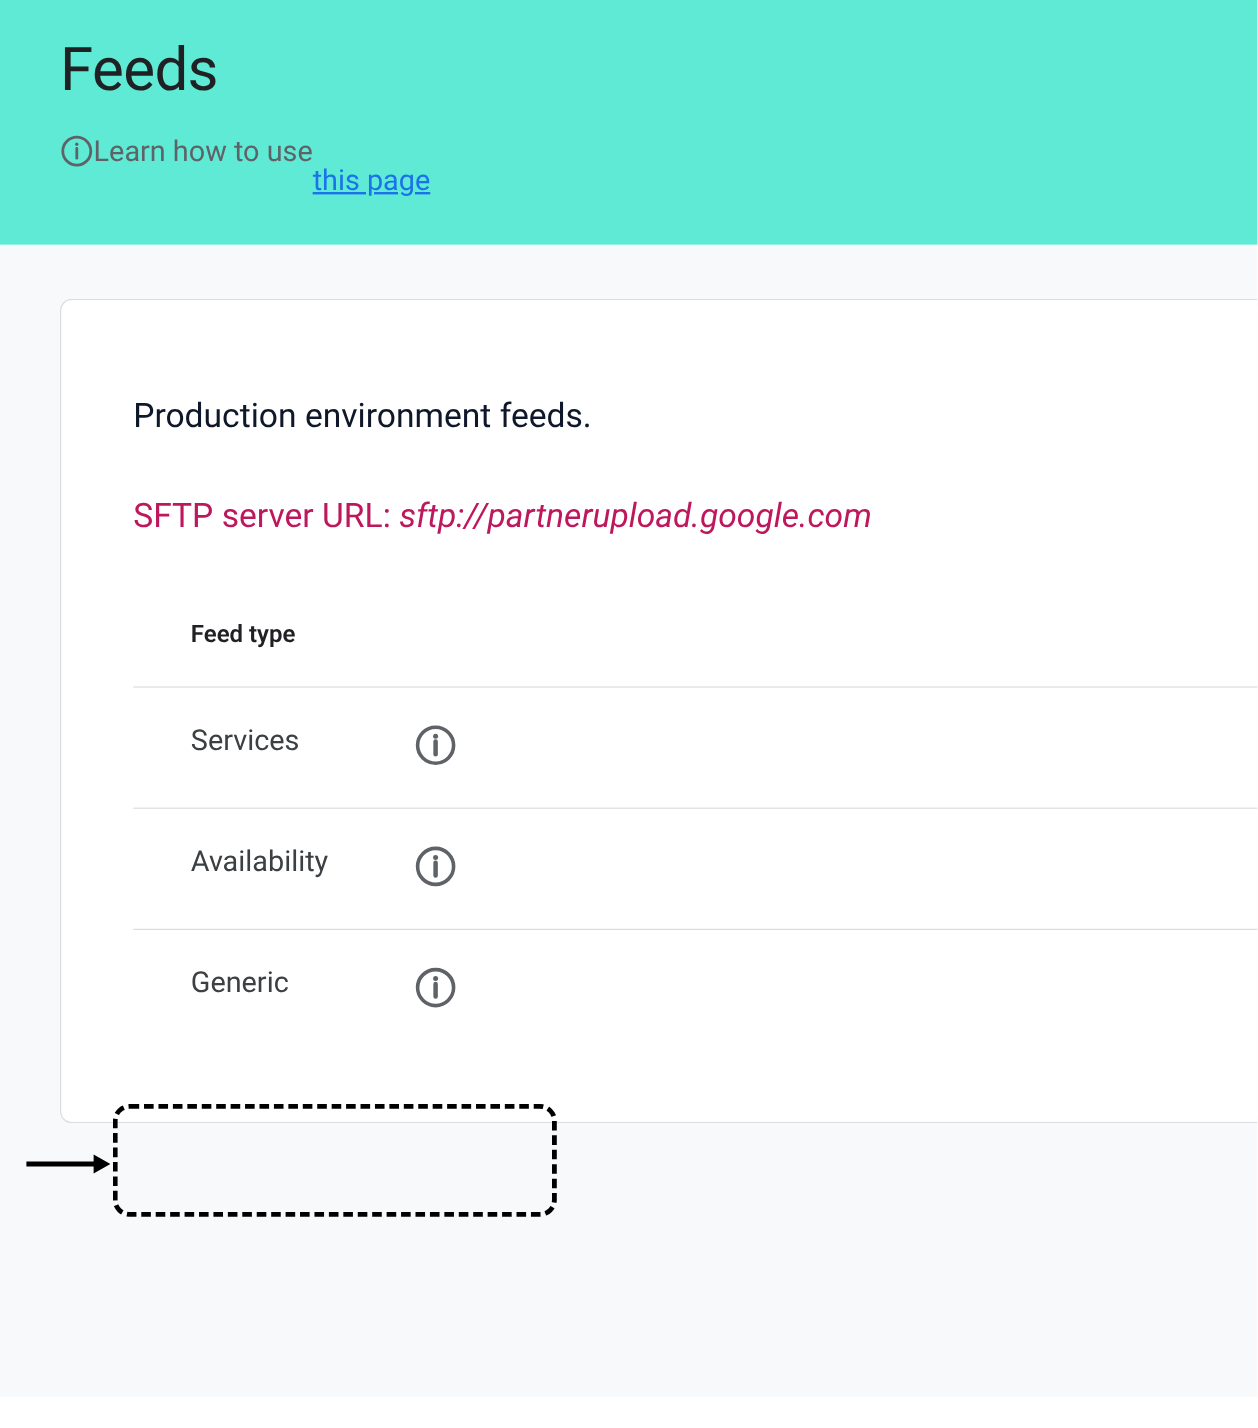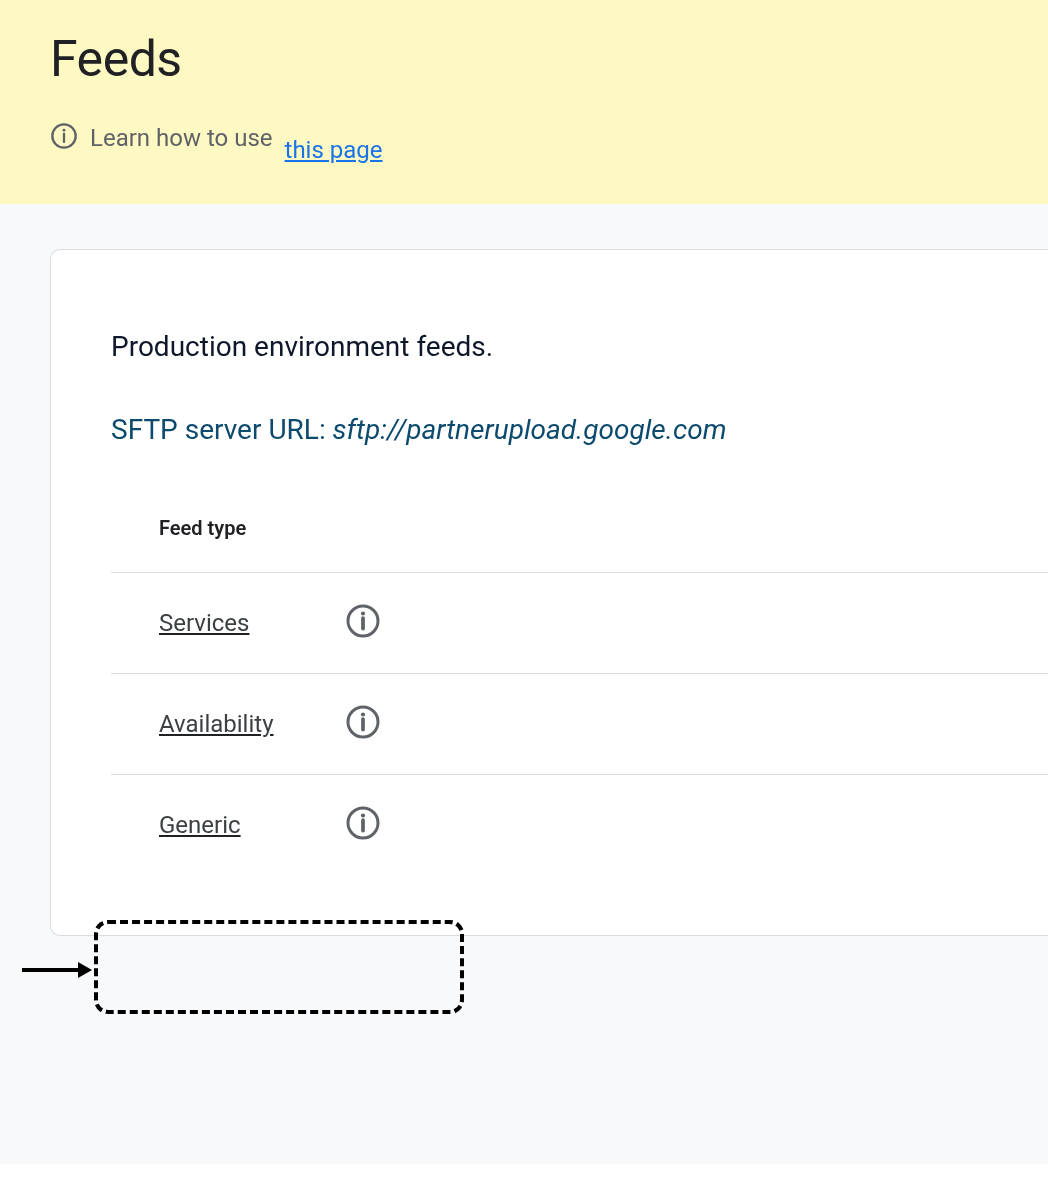--- a/index.html
+++ b/index.html
@@ -9,33 +9,31 @@
   }
   body {
     font-family: 'Google Sans', Roboto, Arial, sans-serif;
     background: #ffffff;
     width: 1048px;
     height: 1190px;
     color: #202124;
   }
   .header {
     padding: 30px 50px 40px 50px;
-    background: #fef9c3;
+    background: #5eead4;
   }
   .page-title {
     font-size: 50px;
     font-weight: 400;
     color: #202124;
     margin-bottom: 24px;
     letter-spacing: -0.5px;
   }
   .learn-row {
     display: flex;
-    align-items: center;
-    gap: 12px;
   }
   .learn-text {
     font-size: 24px;
     color: #5f6368;
   }
   .learn-link {
     font-size: 24px;
     color: #1a73e8;
     text-decoration: underline;
     margin-top: 24px;
@@ -60,44 +58,43 @@
     position: relative;
   }
   .card-title {
     font-size: 28px;
     color: #0f172a;
     margin-bottom: 50px;
     font-weight: 400;
   }
   .sftp-line {
     font-size: 28px;
-    color: #0c4a6e;
+    color: #be185d;
     margin-bottom: 10px;
     font-weight: 400;
   }
   .sftp-value {
     font-style: italic;
   }
   .table-wrap {
     margin-top: 70px;
   }
   .table-header {
     padding: 0 0 32px 48px;
     font-size: 20px;
     font-weight: 600;
     color: #202124;
     border-bottom: 1px solid #dadce0;
   }
   .table-row {
     display: flex;
-    align-items: center;
+    align-items: flex-start;
     padding: 30px 0 30px 48px;
     border-bottom: 1px solid #dadce0;
     gap: 36px;
-    text-decoration: underline;
   }
   .table-row.last {
     border-bottom: none;
   }
   .feed-label {
     font-size: 24px;
     color: #3c4043;
     width: 150px;
     font-weight: 400;
   }

